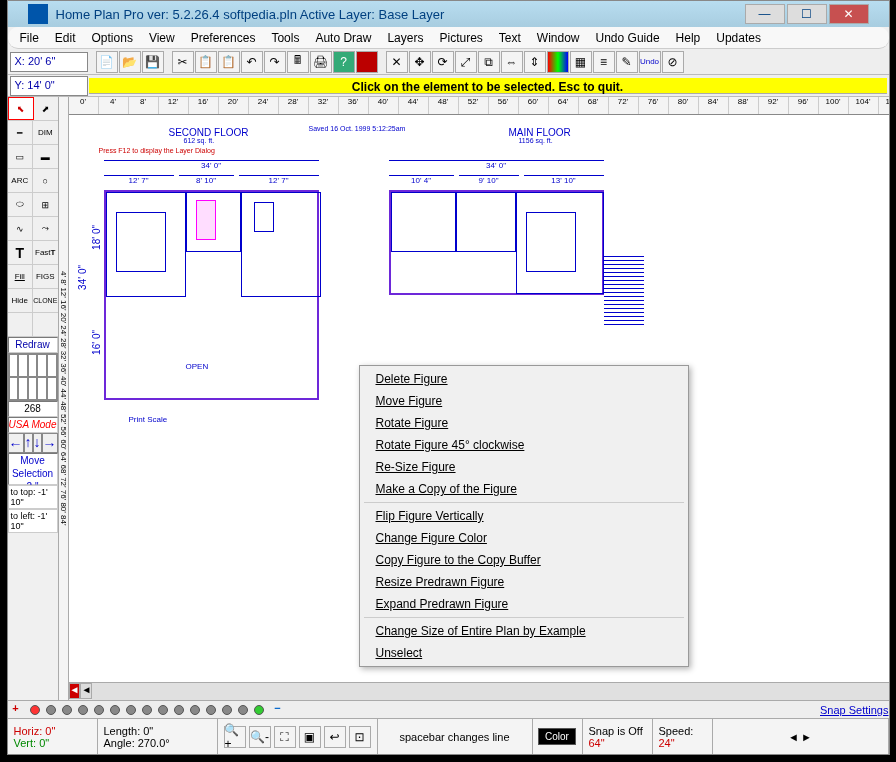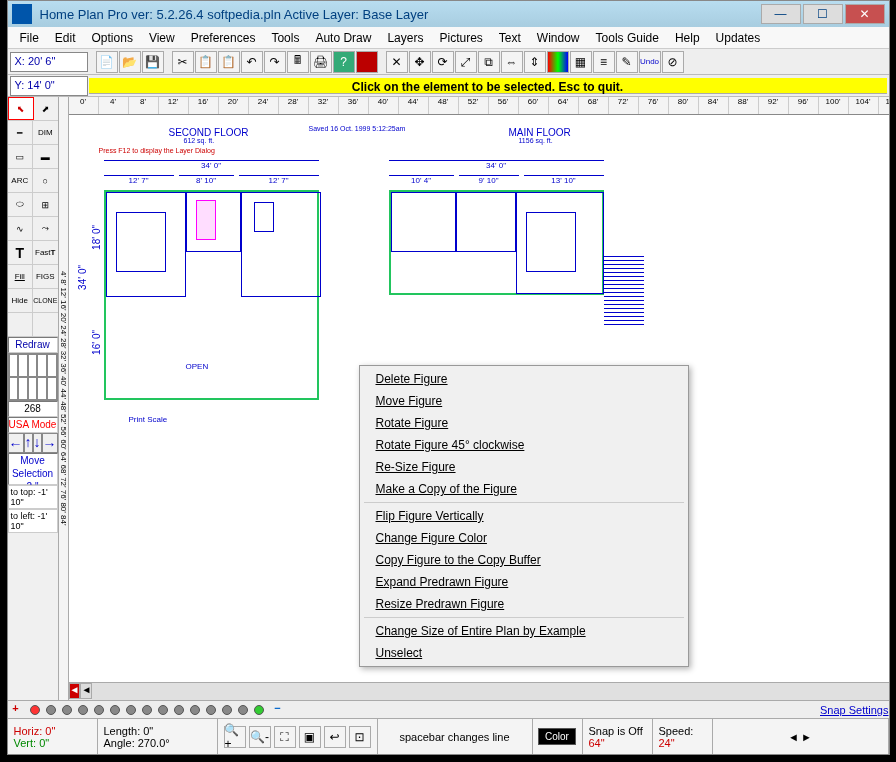--- a/index.html
+++ b/index.html
@@ -1,49 +1,49 @@
 <!DOCTYPE html>
 <html><head>
 <meta charset="utf-8">
 <style>
 * { box-sizing: border-box; margin: 0; padding: 0; font-family: Arial, sans-serif; }
 body { background: #000; width: 896px; height: 762px; overflow: hidden; font-size: 11px; }
 .window { background: #f0f0f0; width: 883px; height: 755px; margin: 0 auto; border: 1px solid #888; display: flex; flex-direction: column; }
-.titlebar { background: linear-gradient(#b8ddf0, #a8cde0); height: 26px; display: flex; align-items: center; padding: 0 4px; color: #004080; font-size: 13px; }
+.titlebar { background: linear-gradient(#b8ddf0, #a8cde0); height: 26px; display: flex; align-items: center; padding: 0 20px; color: #004080; font-size: 13px; }
 .titlebar .icon-area { width: 20px; height: 20px; background: #0055aa; margin-right: 8px; }
 .titlebar .title-text { flex: 1; }
 .win-btns { display: flex; gap: 2px; }
 .win-btn { width: 40px; height: 20px; background: #ddd; border: 1px solid #aaa; text-align: center; font-size: 12px; line-height: 18px; cursor: pointer; }
 .win-btn.close { background: #c75050; color: #fff; }
-.menubar { background: #f8f8f8; height: 22px; display: flex; align-items: center; padding: 0 4px; border-bottom: 1px solid #ccc; font-size: 12px; }
+.menubar { background: #f8f8f8; height: 22px; display: flex; align-items: center; padding: 0 4px; border-bottom: 1px solid #ccc; font-size: 12px; border-radius: 10px; }
 .menubar .mi { padding: 2px 8px; cursor: pointer; }
 .toolrow { background: #eee; height: 26px; display: flex; align-items: center; border-bottom: 1px solid #bbb; padding: 0 2px; gap: 1px; }
 .coord { width: 78px; height: 20px; background: #fff; border: 1px solid #888; font-size: 11px; padding: 2px 4px; color: #0000aa; }
 .tb { width: 22px; height: 22px; border: 1px solid #aaa; background: #f4f4f4; display: flex; align-items: center; justify-content: center; cursor: pointer; font-size: 12px; }
 .tb.sep { width: 6px; border: none; background: none; }
 .prompt-bar { background: #ffff00; height: 16px; text-align: center; font-size: 12px; font-weight: bold; line-height: 18px; border-bottom: 1px solid #aaa; }
 .main-area { flex: 1; display: flex; overflow: hidden; }
 .left-tools { width: 96px; background: #f0f0f0; border-right: 1px solid #aaa; display: flex; flex-direction: column; font-size: 9px; }
 .tool-pair { display: flex; height: 24px; border-bottom: 1px solid #ccc; }
 .tool-sm { flex: 1; border-right: 1px solid #ccc; display: flex; align-items: center; justify-content: center; cursor: pointer; font-size: 9px; text-align: center; }
 .tool-sm:last-child { border-right: none; }
 .tool-sm.sel { background: #fff; border: 1px solid #ff0000; }
 .lbl { height: 16px; text-align: center; font-size: 10px; color: #00a; background: #fff; border: 1px inset #ccc; line-height: 14px; }
-.lbl.red { color: #ff0000; }
+.lbl.red { color: #ff0000; font-style: italic; }
 .grid6 { display: grid; grid-template-columns: repeat(5, 1fr); height: 48px; border: 1px solid #888; }
 .grid6 div { border: 1px solid #888; background: #fff; }
 .arrows4 { display: flex; height: 20px; }
 .arrows4 .ar { flex: 1; border: 1px solid #888; text-align: center; color: #0000cc; font-size: 14px; cursor: pointer; }
 .dist { font-size: 9px; padding: 1px 2px; border: 1px solid #ccc; background: #fff; }
 .ruler-area { width: 12px; background: #f4f4f4; border-right: 1px solid #aaa; font-size: 8px; writing-mode: vertical-lr; text-align: center; }
 .canvas-area { flex: 1; display: flex; flex-direction: column; position: relative; background: #fff; }
 .ruler-h { height: 18px; background: #f4f4f4; border-bottom: 1px solid #888; font-size: 8px; display: flex; overflow: hidden; }
 .ruler-h span { width: 30px; display: inline-block; text-align: center; border-right: 1px solid #ccc; }
 .canvas { flex: 1; background: #fff; position: relative; overflow: hidden; }
-.floor-plan { position: absolute; border: 2px solid #22c55e; }
+.floor-plan { position: absolute; border: 2px solid #6d28d9; }
 .plan-label { position: absolute; font-size: 10px; color: #0000cc; }
 .plan-label.red { color: #cc0000; }
 .dim-line { position: absolute; border-top: 1px solid #0000cc; font-size: 8px; color: #0000cc; text-align: center; }
 .context-menu { position: absolute; background: #f0f0f0; border: 1px solid #999; box-shadow: 2px 2px 6px rgba(0,0,0,0.3); width: 330px; left: 290px; top: 250px; z-index: 100; font-size: 12px; padding: 2px 0; }
 .cm-item { padding: 4px 16px; cursor: pointer; text-decoration: underline; }
 .cm-sep { height: 1px; background: #ccc; margin: 2px 4px; }
 .scroll-btn { height: 16px; border: 1px solid #aaa; background: #ddd; text-align: center; font-size: 10px; cursor: pointer; }
 .scroll-btn.red { color: #fff; background: #cc0000; }
 .bottom-scroll { height: 18px; display: flex; background: #e8e8e8; border-top: 1px solid #aaa; }
 .dot-bar { height: 18px; background: #eee; display: flex; align-items: center; justify-content: center; gap: 6px; border-top: 1px solid #aaa; }
@@ -80,21 +80,21 @@
       <div class="mi">Edit</div>
       <div class="mi">Options</div>
       <div class="mi">View</div>
       <div class="mi">Preferences</div>
       <div class="mi">Tools</div>
       <div class="mi">Auto Draw</div>
       <div class="mi">Layers</div>
       <div class="mi">Pictures</div>
       <div class="mi">Text</div>
       <div class="mi">Window</div>
-      <div class="mi">Tools Guide</div>
+      <div class="mi">Undo Guide</div>
       <div class="mi">Help</div>
       <div class="mi">Updates</div>
     </div>
 
   <div class="toolrow">
     <div class="coord">X: 20' 6"</div>
     <div class="tb sep"></div>
     <div class="tb">📄</div>
     <div class="tb">📂</div>
     <div class="tb">💾</div>
@@ -283,22 +283,22 @@
             <div class="cm-item">Delete Figure</div>
             <div class="cm-item">Move Figure</div>
             <div class="cm-item">Rotate Figure</div>
             <div class="cm-item">Rotate Figure 45° clockwise</div>
             <div class="cm-item">Re-Size Figure</div>
             <div class="cm-item">Make a Copy of the Figure</div>
             <div class="cm-sep"></div>
             <div class="cm-item">Flip Figure Vertically</div>
             <div class="cm-item">Change Figure Color</div>
             <div class="cm-item">Copy Figure to the Copy Buffer</div>
+            <div class="cm-item">Resize Predrawn Figure</div>
             <div class="cm-item">Expand Predrawn Figure</div>
-            <div class="cm-item">Resize Predrawn Figure</div>
             <div class="cm-sep"></div>
             <div class="cm-item">Change Size of Entire Plan by Example</div>
             <div class="cm-item">Unselect</div>
           </div>
       </div>
       <div class="bottom-scroll">
         <div class="scroll-btn red">◄</div>
         <div class="scroll-btn">◄</div>
         <div style="flex:1;background:#e0e0e0"></div>
 

